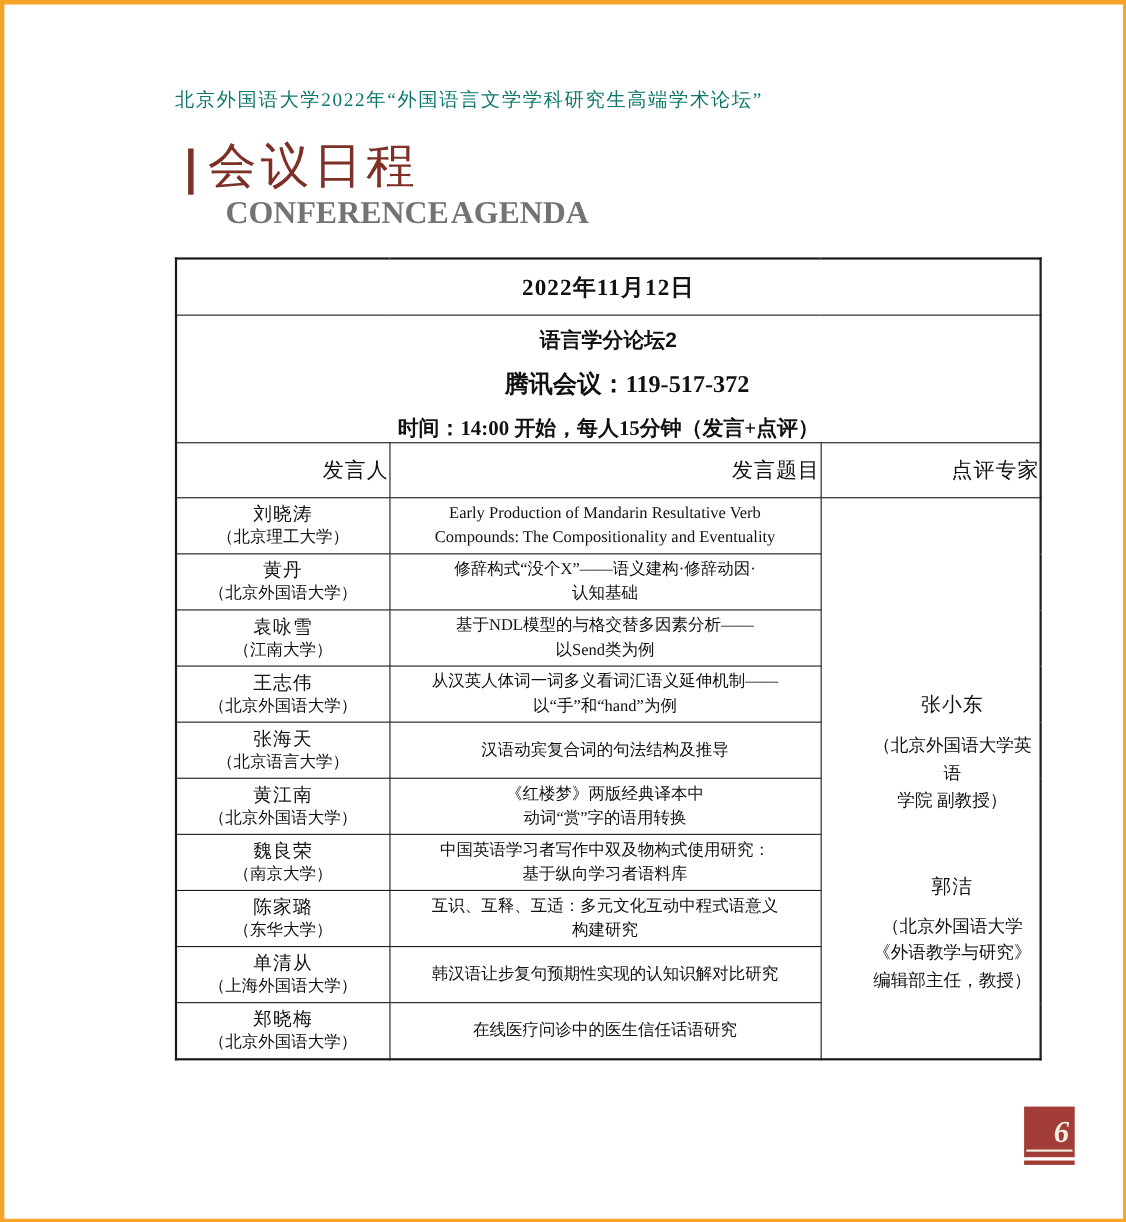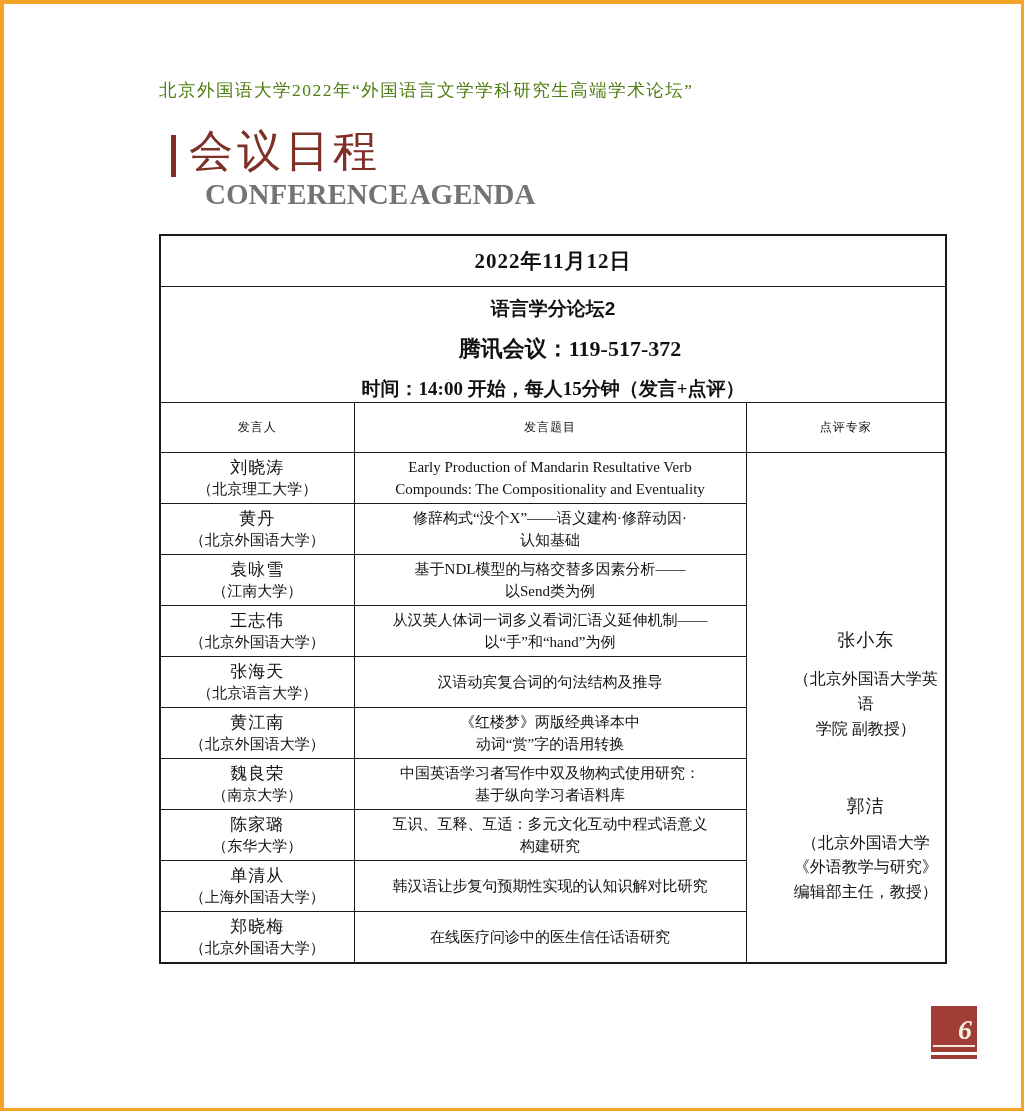--- a/index.html
+++ b/index.html
@@ -17,21 +17,21 @@
     overflow: hidden;
   }
 
   
   .doc-header {
     position: absolute;
     left: 155px;
     top: 74px;
     font-size: 17.5px;
     letter-spacing: 1.5px;
-    color: #4d7c0f;
+    color: #0f766e;
     font-family: "Liberation Serif", serif;
   }
 
   
   .title-block { position: absolute; left: 167px; top: 124px; }
   .title-bar {
     position: absolute; left: 0; top: 7px;
     width: 5px; height: 42px; background: #7E2F26;
   }
   .title-cn {
@@ -77,21 +77,21 @@
   tr.row-session td { height: 103px; vertical-align: top; }
   .session-name {
     margin-top: 9px;
     font-family: "Liberation Sans", sans-serif;
     font-weight: bold;
     font-size: 19px;
   }
   .session-meeting { margin-top: 12px; font-weight: bold; font-size: 22px; padding-left: 34px; }
   .session-time { margin-top: 12px; font-weight: bold; font-size: 19px; }
 
-  tr.row-colhead td { height: 49px; font-size: 12px; letter-spacing: 1px; }
+  tr.row-colhead td { height: 49px; font-size: 19px; letter-spacing: 1px; text-align: right; }
   td.colhead-expert { vertical-align: top; padding-top: 7px; }
 
   tr.row-data td { height: 50px; }
   .cell-speaker .name { font-size: 17px; line-height: 1.35; letter-spacing: 1px; }
   .cell-speaker .aff  { font-size: 15px; line-height: 1.25; }
   td.cell-title { font-size: 15px; line-height: 1.5; white-space: pre-line; font-family: Liberation Serif, serif; }
 
   td.cell-experts { vertical-align: top; }
   .experts-inner { display: flex; flex-direction: column; align-items: center; padding-left: 40px; }
   .expert-name  { font-size: 18px; letter-spacing: 1px; }

